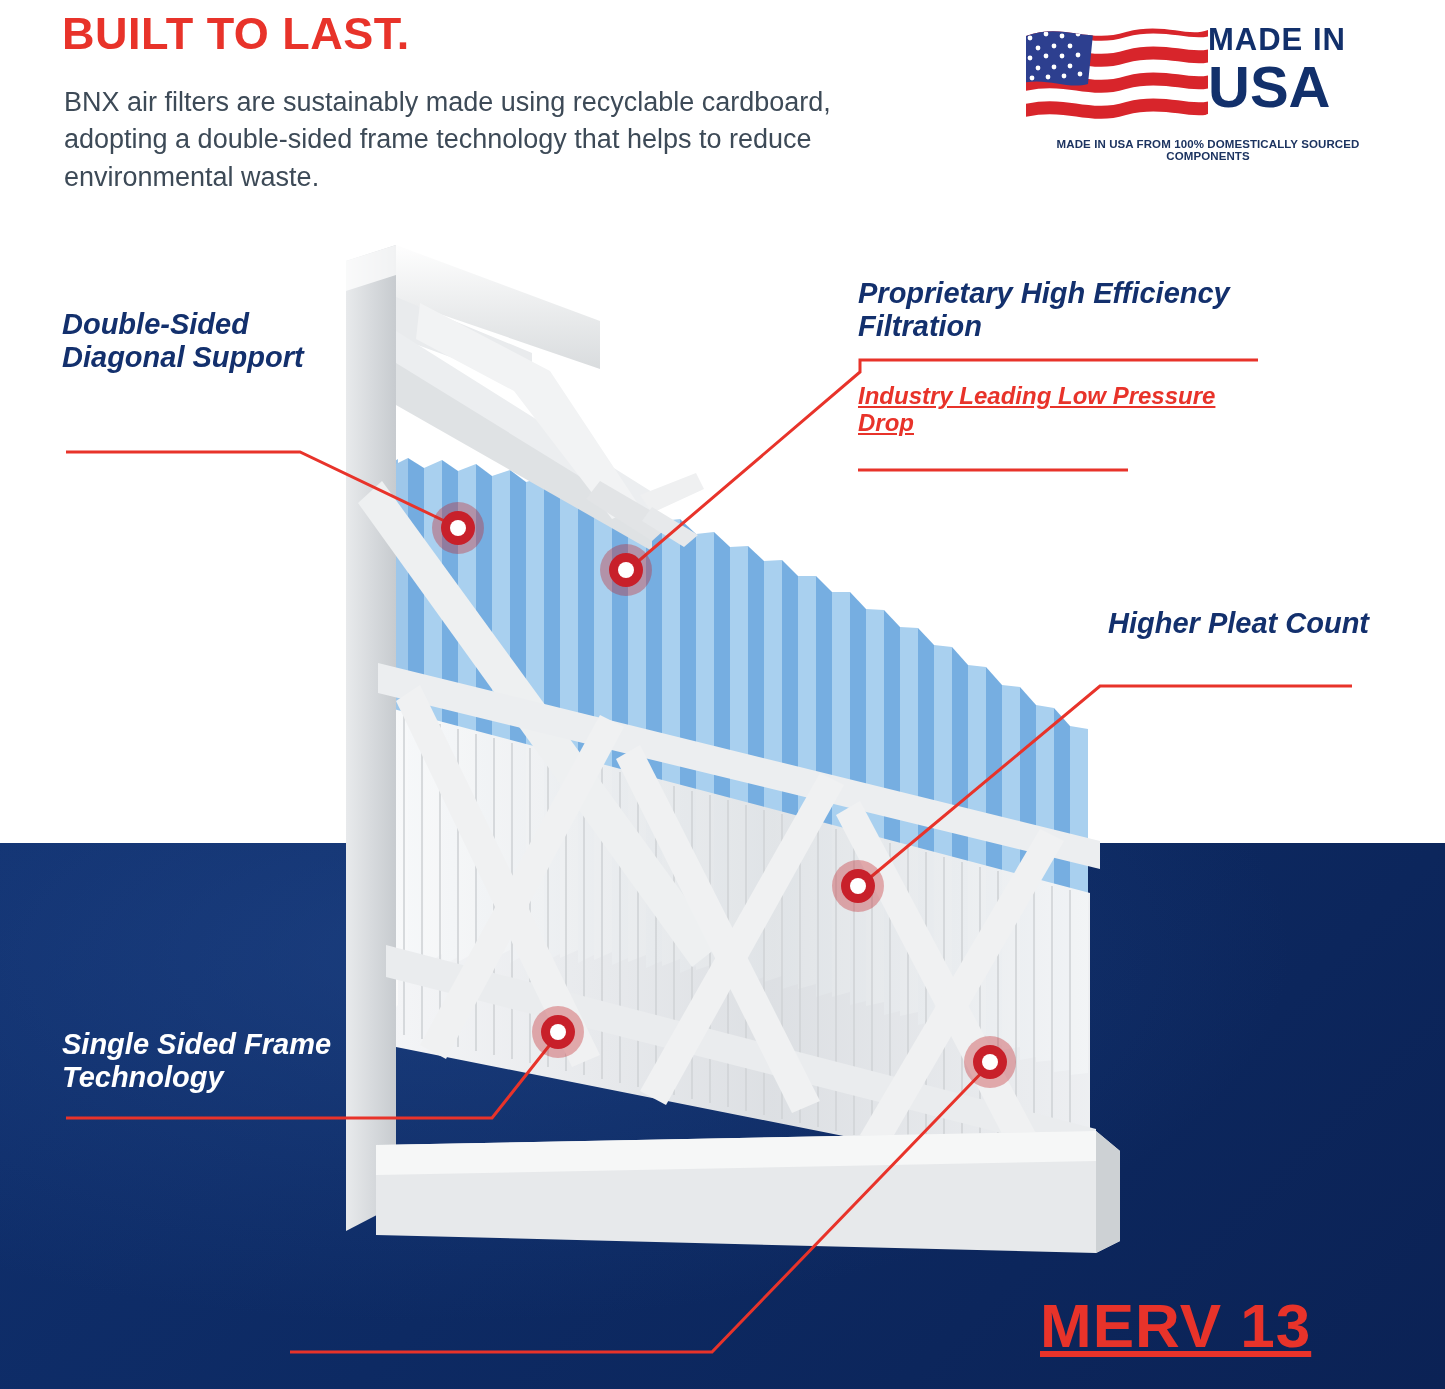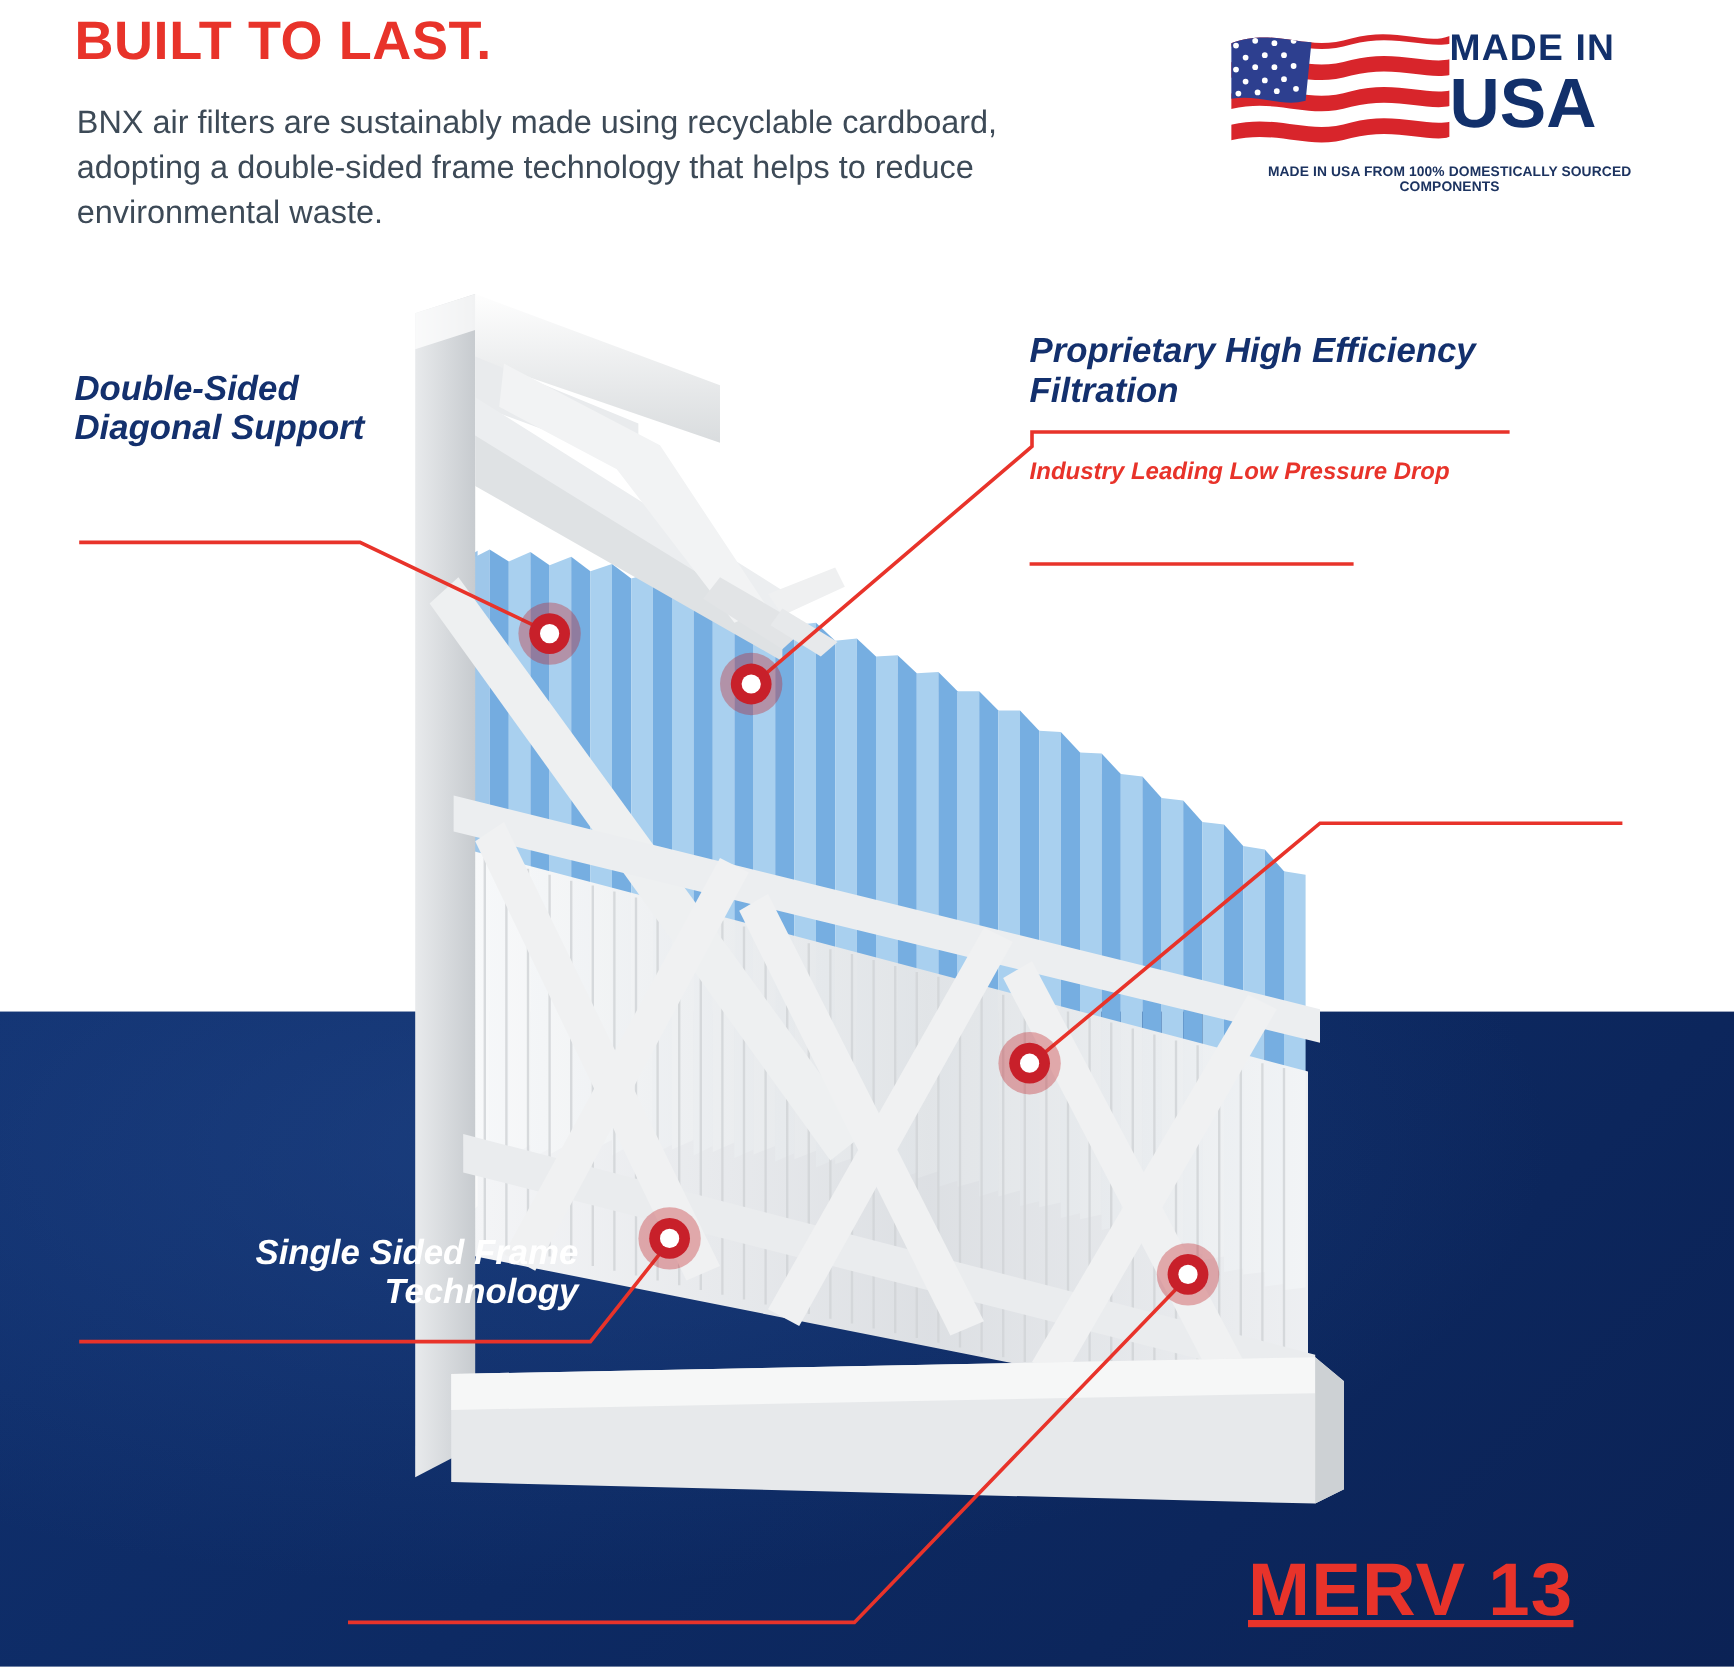--- a/index.html
+++ b/index.html
@@ -122,23 +122,23 @@
     font-style: italic;
     line-height: 1.14;
     font-family: "Liberation Sans", sans-serif;
   }
   .label.blue { color: #13306d; }
   .label.red  { color: #e8332a; }
   .label.white { color: #ffffff; }
 
   #label-double-sided { left: 62px;  top: 308px;  font-size: 29px; width: 290px; }
   #label-proprietary  { left: 858px; top: 277px;  font-size: 29px; width: 400px; }
-  #label-industry     { left: 858px; top: 382px;  font-size: 20px; width: 420px; }
+  #label-industry     { left: 858px; top: 382px;  font-size: 24px; width: 420px; text-decoration: underline; }
   #label-pleat        { left: 1108px; top: 607px; font-size: 29px; width: 280px; }
-  #label-single       { left: 62px;  top: 1028px; font-size: 29px; width: 420px; text-align: right; }
+  #label-single       { left: 62px;  top: 1028px; font-size: 29px; width: 420px; }
   #label-laminated    { left: 288px; top: 1305px; font-size: 29px; width: 420px; }
 
   .merv {
     position: absolute;
     left: 1040px;
     top: 1290px;
     font-size: 62px;
     font-weight: bold;
     color: #e8332a;
     letter-spacing: 1px;
@@ -430,17 +430,18 @@
         <circle r="26" fill="#c32026" opacity="0.35"></circle>
         <circle r="17" fill="#c8202a"></circle>
         <circle r="8" fill="#ffffff"></circle>
       </g>
     </g>
   </svg>
 
   <div class="label blue" id="label-double-sided">Double-Sided Diagonal Support</div>
   <div class="label blue" id="label-proprietary">Proprietary High Efficiency Filtration</div>
   <div class="label red" id="label-industry">Industry Leading Low Pressure Drop</div>
+  <div class="label blue" id="label-pleat">Higher Pleat Count</div>
   <div class="label white" id="label-single">Single Sided Frame Technology</div>
 
   <div class="merv">MERV 13</div>
 
 </div>
 
 </body></html>

